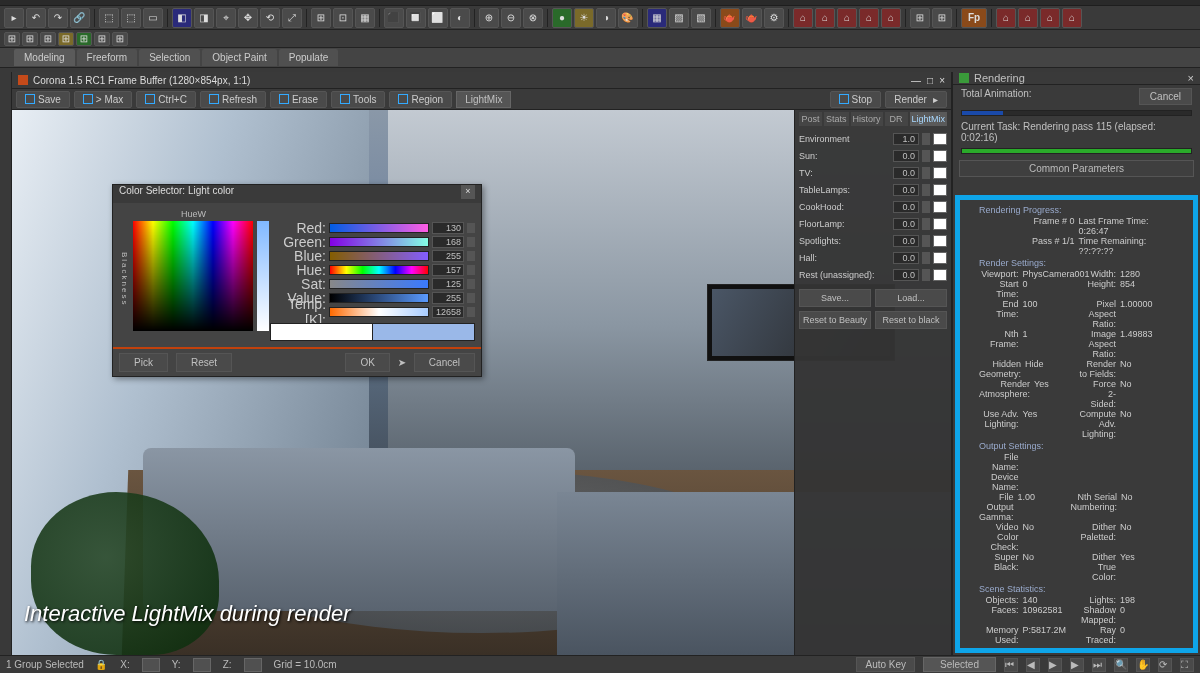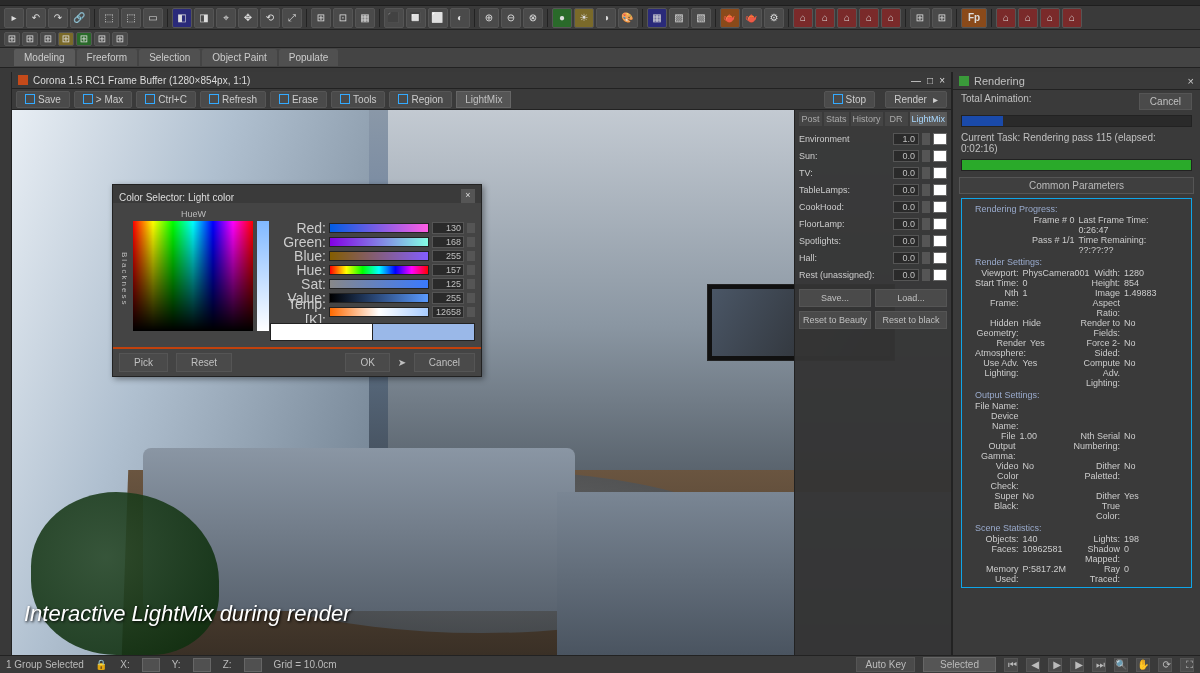--- a/index.html
+++ b/index.html
@@ -26,21 +26,21 @@
   .viewport-zone { flex: 1; display: flex; flex-direction: column; border-right: 1px solid #222; position: relative; }
   .right-panel { width: 248px; background: #3a3a3a; border-left: 1px solid #222; display: flex; flex-direction: column; }
 
   
   .fb-title { height: 16px; background: #3a3a3a; display: flex; align-items: center; padding: 0 6px; font-size: 10px; color: #ddd; }
   .fb-title-right { margin-left: auto; display: flex; gap: 6px; }
   .fb-toolbar { height: 22px; background: #3a3a3a; border-top: 1px solid #222; border-bottom: 1px solid #222; display: flex; align-items: center; padding: 0 4px; gap: 4px; }
   .fb-btn { padding: 2px 8px; background: #4a4a4a; border: 1px solid #555; color: #ccc; font-size: 10px; border-radius: 2px; display: inline-flex; align-items: center; gap: 3px; }
   .csq { width: 10px; height: 10px; border: 1px solid #3af; display: inline-block; }
   .dropdown { padding: 2px 8px; background: #555; border: 1px solid #666; font-size: 10px; }
-  .fb-right { margin-left: auto; display: flex; gap: 10px; align-items: center; }
+  .fb-right { margin-left: auto; display: flex; gap: 4px; align-items: center; }
 
   
   .viewport-img { flex: 1; position: relative; overflow: hidden; background: #1a1a1a; }
   .render-scene { position: absolute; inset: 0; background:
      linear-gradient(180deg, #8a98a8 0%, #7688a0 20%, #5a6c80 45%, #404a56 70%, #2c333a 100%);
   }
   
   .scene-floor { position: absolute; left: 12%; right: 0; bottom: 0; top: 66%; background: linear-gradient(180deg, #6a5540 0%, #3a3026 100%); transform: skewX(-2deg); }
   .scene-wall { position: absolute; left: 40%; right: 0; top: 0; bottom: 34%; background: linear-gradient(180deg, #c3cad2 0%, #8a96a2 60%, #5a646e 100%); }
   .scene-window { position: absolute; left: 0; width: 38%; top: 0; bottom: 0; background: linear-gradient(110deg, #e8eef4 0%, #b0c0d0 40%, #6a7a8a 100%); }
@@ -62,21 +62,21 @@
   .lm-label { flex: 1; font-size: 9px; color: #ccc; }
   .lm-val { width: 26px; background: #2a2a2a; border: 1px solid #555; text-align: right; padding: 0 3px; font-size: 9px; }
   .lm-spin { width: 8px; height: 12px; background: #555; position: relative; }
   .lm-sw { width: 14px; height: 12px; background: #fff; border: 1px solid #666; }
   .lm-btns { display: flex; gap: 4px; margin-top: 6px; }
   .lm-btn { flex: 1; text-align: center; padding: 3px 0; background: #4a4a4a; border: 1px solid #555; font-size: 9px; }
   .lm-btns2 { display: flex; gap: 4px; margin-top: 4px; }
 
   
   .color-dialog { position: absolute; left: 100px; top: 112px; width: 370px; background: #444; border: 1px solid #222; box-shadow: 2px 2px 6px rgba(0,0,0,.4); z-index: 50; }
-  .cd-title { height: 18px; background: #3a3a3a; display: flex; align-items: flex-end; padding: 0 6px; font-size: 10px; color: #ddd; }
+  .cd-title { height: 18px; background: #3a3a3a; display: flex; align-items: flex-start; padding: 0 6px; font-size: 10px; color: #ddd; }
   .cd-close { margin-left: auto; width: 14px; height: 14px; background: #555; text-align: center; line-height: 13px; font-size: 9px; }
   .cd-body { display: flex; padding: 6px; }
   .cd-left { display: flex; gap: 4px; }
   .cd-blackness { width: 10px; writing-mode: vertical-rl; text-align: center; font-size: 8px; color: #bbb; letter-spacing: 2px; padding-top: 8px; }
   .cd-palette { width: 120px; height: 110px; background:
      linear-gradient(90deg, red, yellow, lime, cyan, blue, magenta, red),
      linear-gradient(180deg, rgba(0,0,0,0), rgba(0,0,0,1));
      background-blend-mode: multiply; }
   .cd-whiteness { width: 12px; height: 110px; background: linear-gradient(180deg, #80b8ff, #fff); }
   .cd-right { flex: 1; }
@@ -102,36 +102,36 @@
   .cd-fbtn { padding: 3px 14px; background: #4a4a4a; border: 1px solid #555; font-size: 10px; }
 
   
   .rp-title { height: 18px; background: #3a3a3a; display: flex; align-items: center; padding: 0 6px; font-size: 11px; border-bottom: 1px solid #222; }
   .rp-title .sq { width: 10px; height: 10px; background: #3a9a3a; margin-right: 5px; }
   .rp-close { margin-left: auto; font-size: 11px; color: #ccc; }
   .rp-row { padding: 3px 8px; font-size: 10px; }
   .rp-btn-right { float: right; padding: 2px 10px; background: #4a4a4a; border: 1px solid #555; font-size: 10px; }
   .rp-bar { height: 12px; margin: 2px 8px; border: 1px solid #222; position: relative; background: #2a2a2a; }
   .rp-bar-fill { position: absolute; left: 0; top: 0; bottom: 0; }
-  .rp-section-hd { text-align: center; border: 1px solid #555; background: #3f3f3f; margin: 4px 6px 2px; padding: 2px; font-size: 10px; color: #bbb; }
-  .rp-block { border: 1px solid #0ea5e9; margin: 2px 8px; padding: 3px 13px; font-size: 9px; color: #ccc; }
+  .rp-section-hd { text-align: center; border: 1px solid #555; background: #3f3f3f; margin: 4px 6px 16px; padding: 2px; font-size: 10px; color: #bbb; }
+  .rp-block { border: 5px solid #0ea5e9; margin: 2px 2px; padding: 3px 19px; font-size: 9px; color: #ccc; }
   .rp-sub { color: #9ac; font-size: 9px; margin: 2px 0 1px; }
   .kv { display: flex; }
   .kv .k { flex: 1; text-align: right; padding-right: 4px; }
   .kv .v { flex: 1; text-align: left; }
   .kv2 { display: flex; }
   .kv2 .l { flex: 1; text-align: right; padding-right: 4px; }
   .kv2 .lc { width: 54px; text-align: left; }
   .kv2 .r { flex: 1; text-align: right; padding-right: 4px; }
   .kv2 .rc { width: 54px; text-align: left; }
 
   
   .statusbar { position: absolute; left: 0; right: 0; bottom: 0; height: 18px; background: #3a3a3a; border-top: 1px solid #222; display: flex; align-items: center; padding: 0 6px; font-size: 10px; gap: 12px; color: #bbb; }
   .sb-box { background: #505050; border: 1px solid #666; padding: 0 8px; height: 14px; line-height: 12px; }
-  .sb-right { margin-left: auto; display: flex; align-items: center; gap: 8px; text-align: right; }
+  .sb-right { margin-left: auto; display: flex; align-items: center; gap: 8px; }
   .autokey { background: #4a4a4a; border: 1px solid #555; padding: 1px 8px; }
   .sel-combo { background: #555; border: 1px solid #666; padding: 1px 16px; }
   .tctl { width: 14px; height: 14px; background: #4a4a4a; border: 1px solid #555; display: inline-block; }
 </style>
 </head>
 <body>
 
 <div class="topbar"></div>
 <div class="toolbar-row">
   <span class="tbtn">▸</span>
@@ -476,20 +476,26 @@
             <span class="r">Width:</span>
             <span class="rc">1280</span>
           </div>
           <div class="kv2">
             <span class="l">Start Time:</span>
             <span class="lc">0</span>
             <span class="r">Height:</span>
             <span class="rc">854</span>
           </div>
           <div class="kv2">
+            <span class="l">End Time:</span>
+            <span class="lc">100</span>
+            <span class="r">Pixel Aspect Ratio:</span>
+            <span class="rc">1.00000</span>
+          </div>
+          <div class="kv2">
             <span class="l">Nth Frame:</span>
             <span class="lc">1</span>
             <span class="r">Image Aspect Ratio:</span>
             <span class="rc">1.49883</span>
           </div>
           <div class="kv2">
             <span class="l">Hidden Geometry:</span>
             <span class="lc">Hide</span>
             <span class="r">Render to Fields:</span>
             <span class="rc">No</span>

